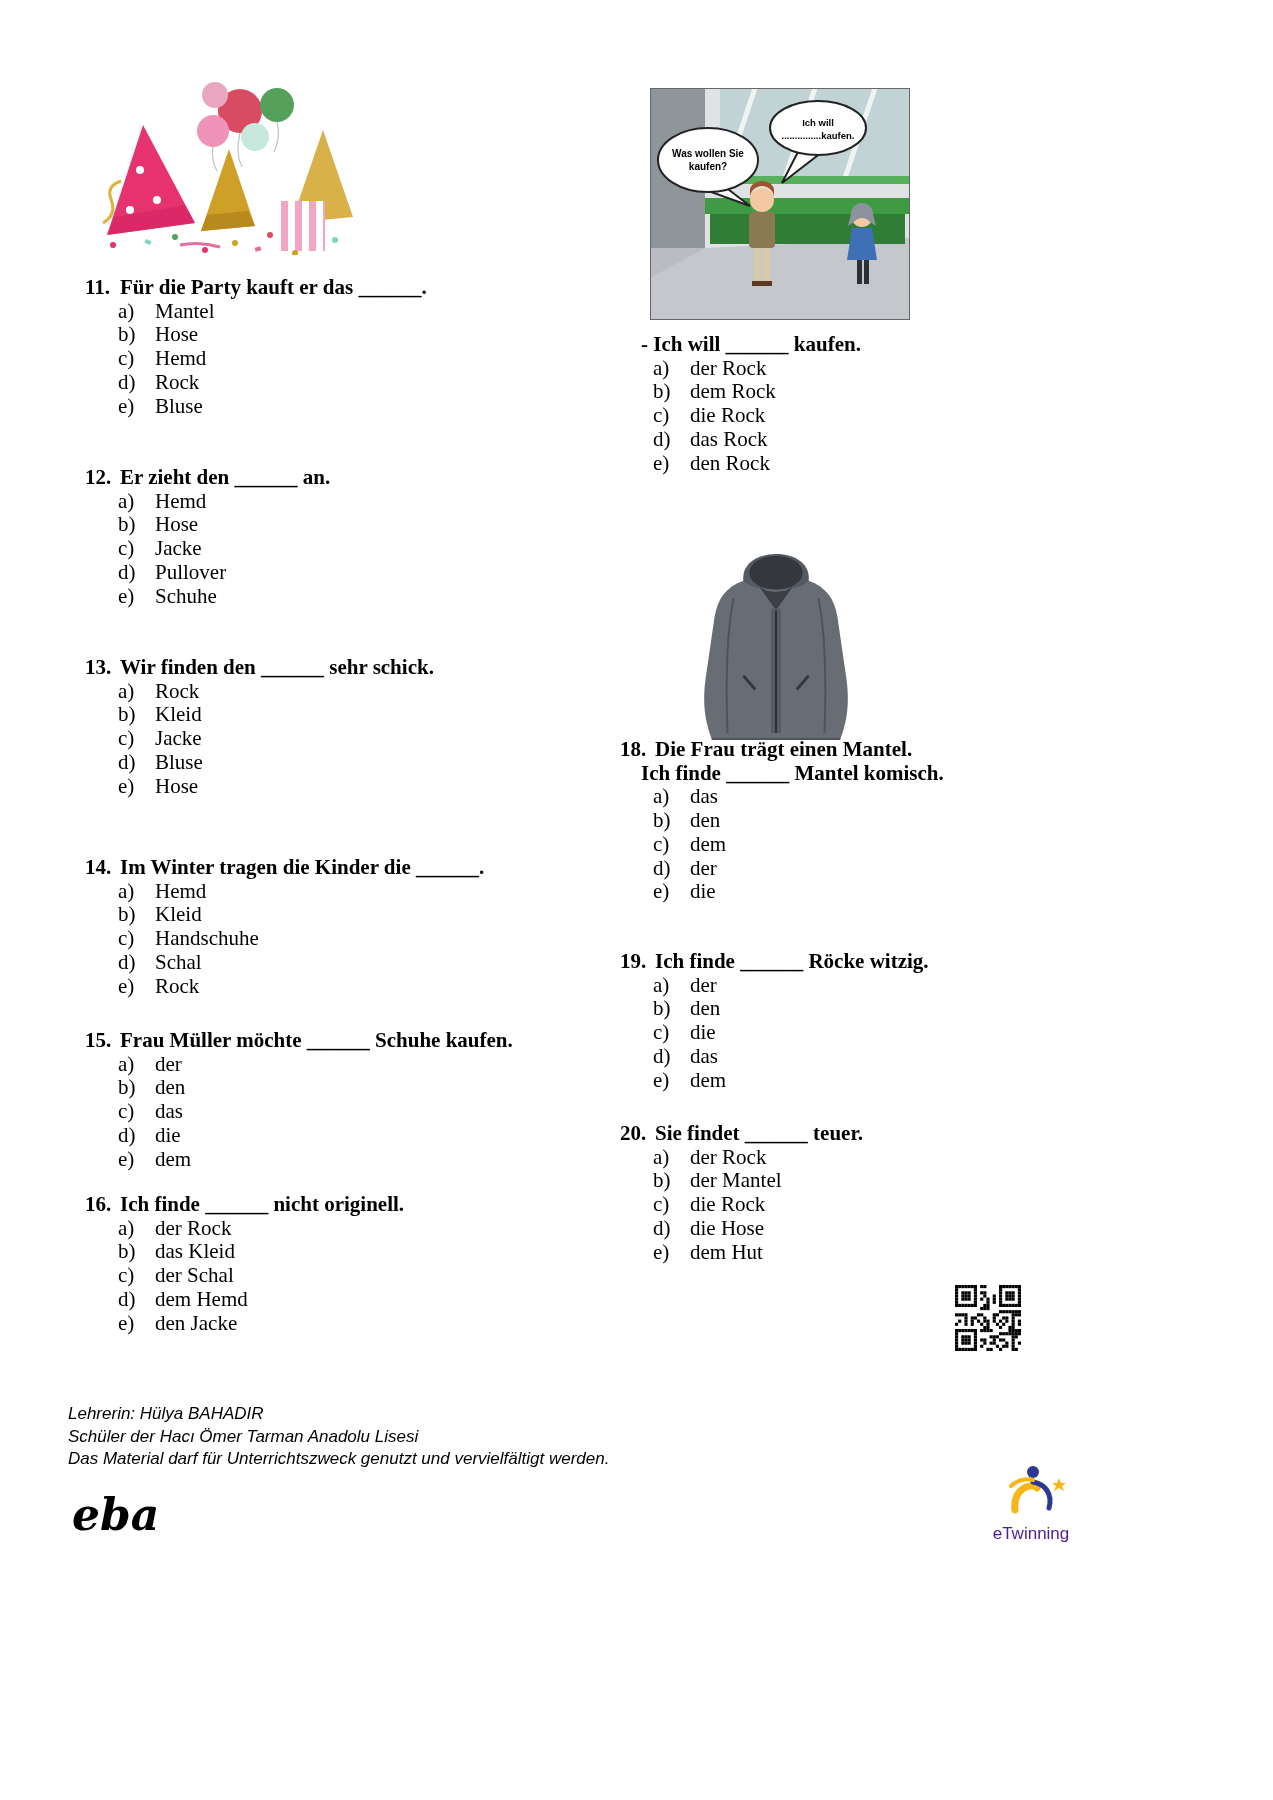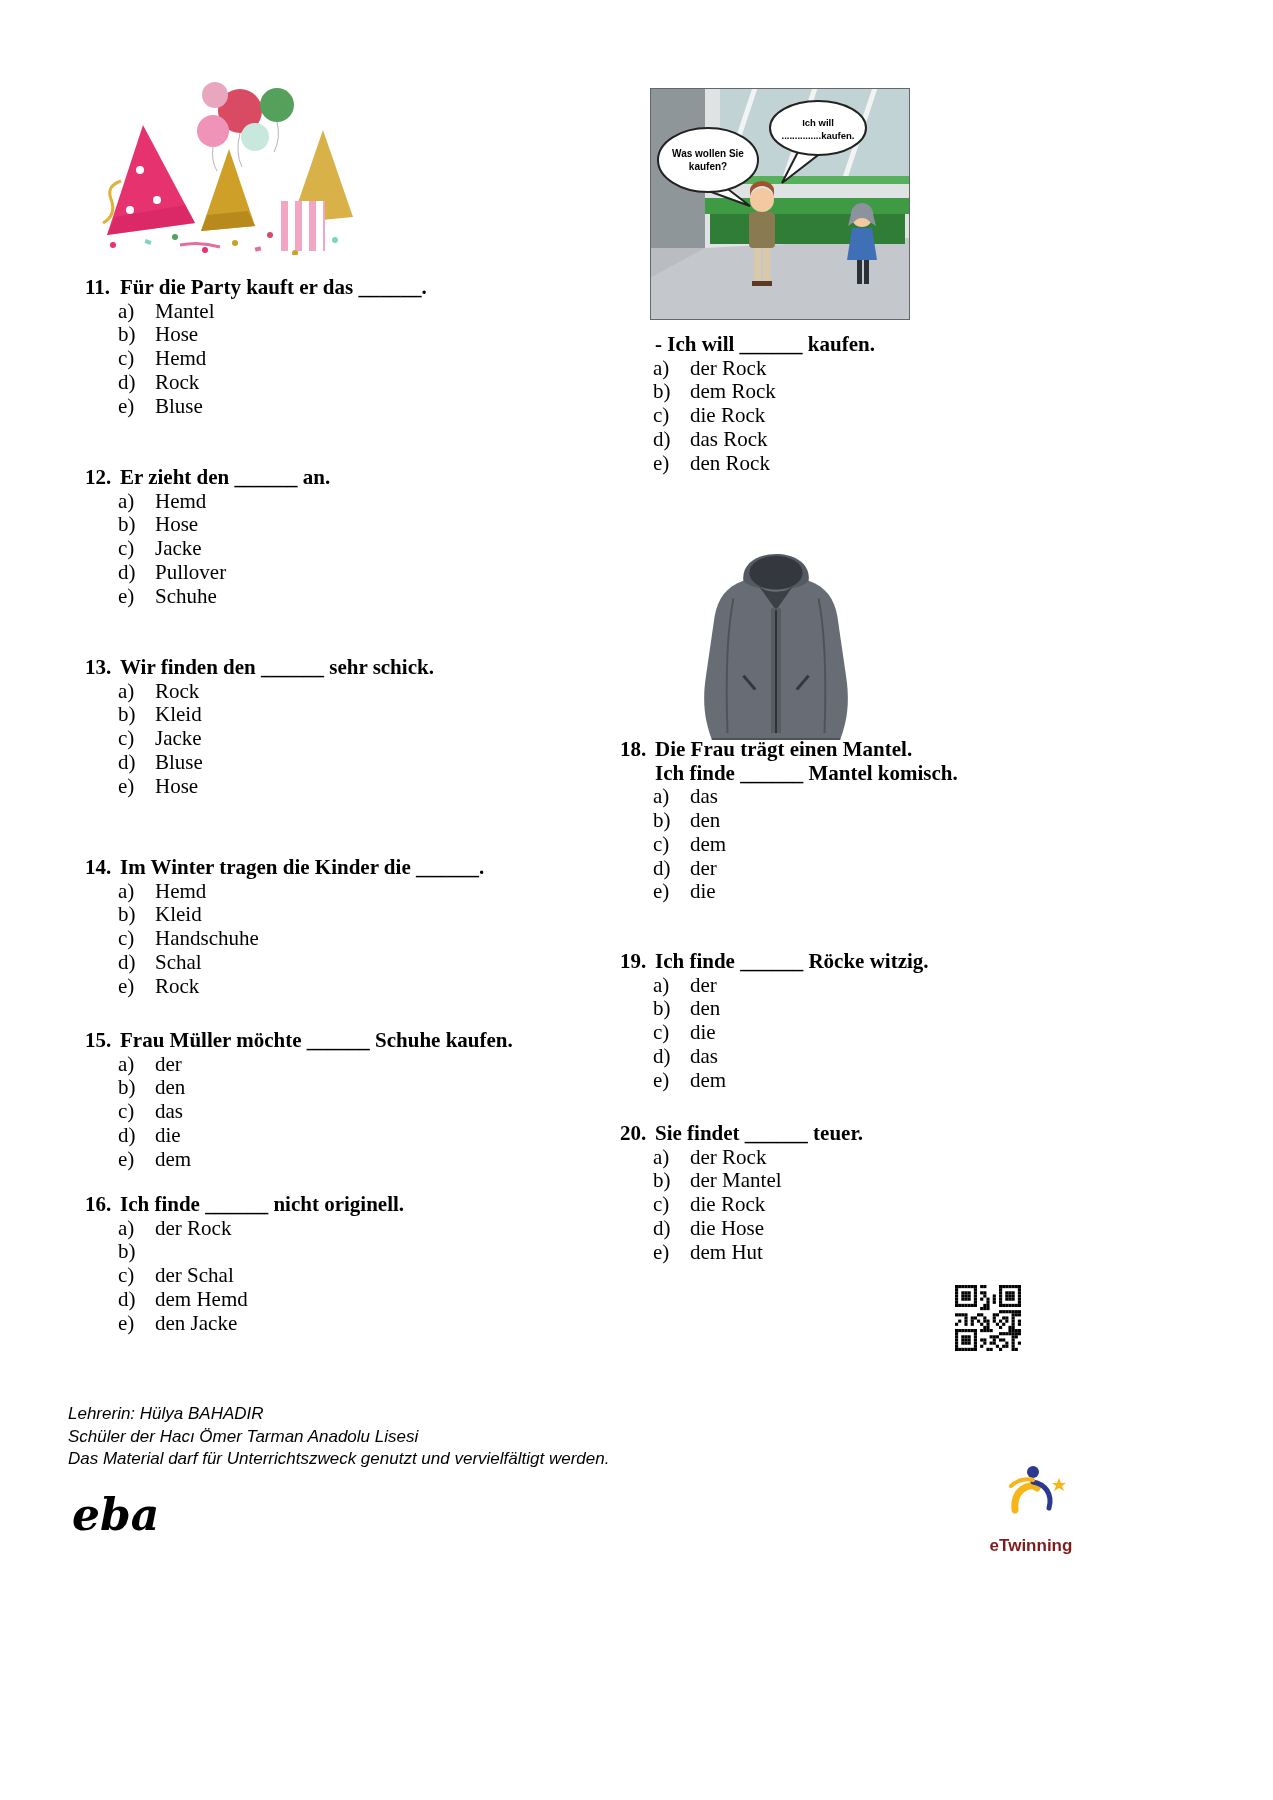--- a/index.html
+++ b/index.html
@@ -3,28 +3,28 @@
 <meta charset="utf-8">
 <style>
   html,body{margin:0;padding:0;}
   body{width:1273px;height:1800px;background:#ffffff;font-family:"Liberation Serif",serif;color:#000;}
   .page{position:relative;width:1273px;height:1800px;background:#ffffff;overflow:hidden;}
   .abs{position:absolute;display:block;}
   .question{position:absolute;width:520px;font-size:21px;line-height:23.7px;}
   .q-header{display:flex;font-weight:bold;}
   .q-num{flex:0 0 35px;}
   .q-text{flex:1;}
-  .q-line2{margin-left:35px;font-weight:bold;}
+  .q-line2{margin-left:21px;font-weight:bold;}
   .opt{display:flex;}
   .opt-letter{flex:0 0 37px;margin-left:33px;}
   .opt-text{flex:1;}
   .footer{position:absolute;left:68px;top:1403px;font-family:"Liberation Sans",sans-serif;font-style:italic;font-size:17px;line-height:22.5px;}
   .eba{position:absolute;left:72px;top:1492px;color:#000000;font-family:"DejaVu Serif",serif;font-style:italic;font-weight:bold;font-size:44px;line-height:46px;}
   .etwinning{position:absolute;left:975px;top:1464px;width:112px;text-align:center;}
-  .etwinning-text{color:#7f1d1d;font-family:"Liberation Sans",sans-serif;font-weight:bold;font-size:17px;margin-top:16px;}
+  .etwinning-text{color:#4c1d95;font-family:"Liberation Sans",sans-serif;font-weight:normal;font-size:17px;margin-top:4px;}
   .svgtext{font-family:"Liberation Sans",sans-serif;}
 </style>
 </head>
 <body>
 
 <div class="page">
 
   <svg class="abs" style="left:85px;top:75px;width:275px;height:180px;" viewBox="0 0 275 180">
     <rect width="275" height="180" fill="#ffffff"></rect>
     <circle cx="155" cy="36" r="22" fill="#d94a63"></circle>
@@ -257,20 +257,21 @@
     <div class="q-header">
       <span class="q-num">16.</span>
       <span class="q-text">Ich finde ______ nicht originell.</span>
     </div>
     <div class="opt">
         <span class="opt-letter">a)</span>
         <span class="opt-text">der Rock</span>
       </div>
     <div class="opt">
         <span class="opt-letter">b)</span>
+        <span class="opt-text">das Kleid</span>
       </div>
     <div class="opt">
         <span class="opt-letter">c)</span>
         <span class="opt-text">der Schal</span>
       </div>
     <div class="opt">
         <span class="opt-letter">d)</span>
         <span class="opt-text">dem Hemd</span>
       </div>
     <div class="opt">

